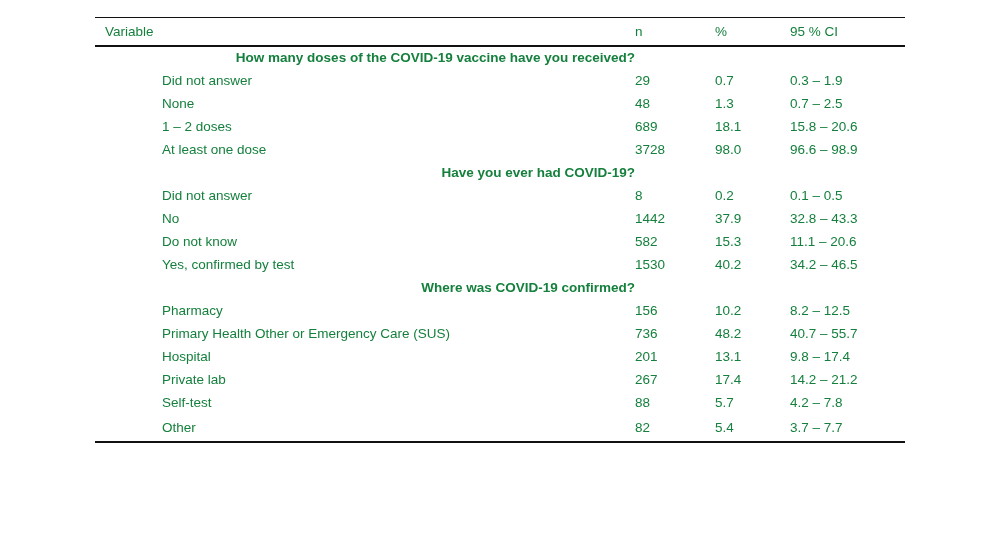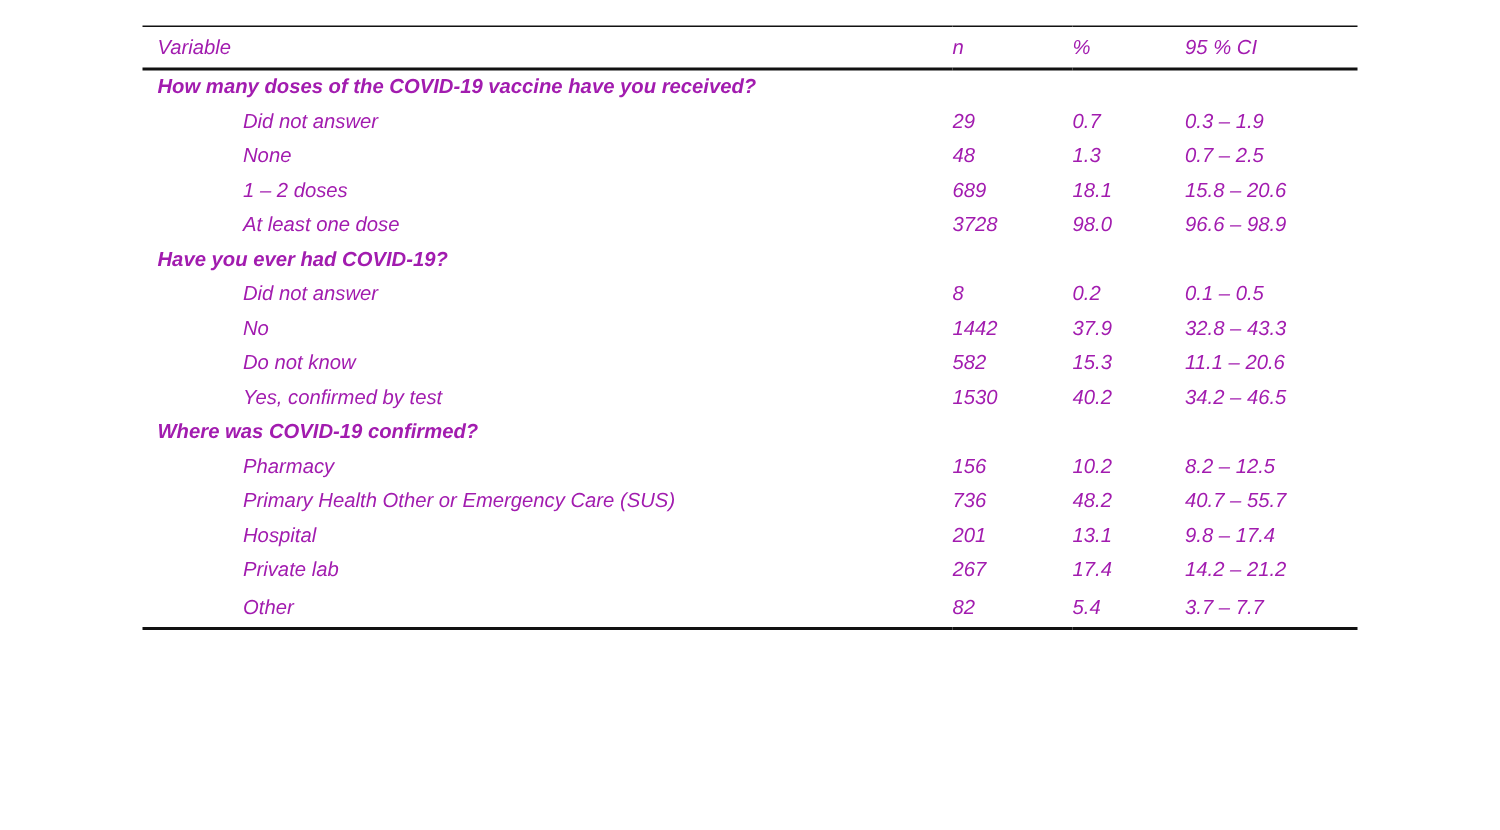--- a/index.html
+++ b/index.html
@@ -6,23 +6,22 @@
     margin: 0;
     padding: 0;
     background: #ffffff;
   }
   .page {
     position: relative;
     width: 1000px;
     height: 553px;
     background: #ffffff;
     font-family: "Liberation Sans", "DejaVu Sans", sans-serif;
-    color: #a21caf;
+    color: #15803d;
     overflow: hidden;
-    font-style: italic;
   }
   table.stats-table {
     position: absolute;
     left: 95px;
     top: 17px;
     width: 810px;
     border-collapse: collapse;
     table-layout: fixed;
     border-top: 1.5px solid #111111;
     border-bottom: 2px solid #111111;
@@ -49,21 +48,21 @@
   table.stats-table tbody tr { height: 23px; }
   table.stats-table tbody tr:last-child { height: 28px; }
   table.stats-table td {
     padding: 0;
     vertical-align: middle;
     white-space: nowrap;
     overflow: hidden;
   }
   table.stats-table td.var-cell { padding-left: 10px; }
   tr.section td.var-cell,
-  tr.section-data td.var-cell { font-weight: 700; }
+  tr.section-data td.var-cell { font-weight: 700; text-align: right; }
   tr.item td.var-cell { padding-left: 67px; font-weight: 400; margin-top: 32px; }
 </style>
 </head>
 <body>
 
 <div class="page">
   <table class="stats-table">
     <colgroup>
       <col class="col-variable">
       <col class="col-n">
@@ -163,20 +162,26 @@
           <td class="pct-cell">13.1</td>
           <td class="ci-cell">9.8 – 17.4</td>
         </tr>
         <tr class="item">
           <td class="var-cell">Private lab</td>
           <td class="n-cell">267</td>
           <td class="pct-cell">17.4</td>
           <td class="ci-cell">14.2 – 21.2</td>
         </tr>
         <tr class="item">
+          <td class="var-cell">Self-test</td>
+          <td class="n-cell">88</td>
+          <td class="pct-cell">5.7</td>
+          <td class="ci-cell">4.2 – 7.8</td>
+        </tr>
+        <tr class="item">
           <td class="var-cell">Other</td>
           <td class="n-cell">82</td>
           <td class="pct-cell">5.4</td>
           <td class="ci-cell">3.7 – 7.7</td>
         </tr>
       </tbody>
   </table>
 </div>
 
 </body></html>

